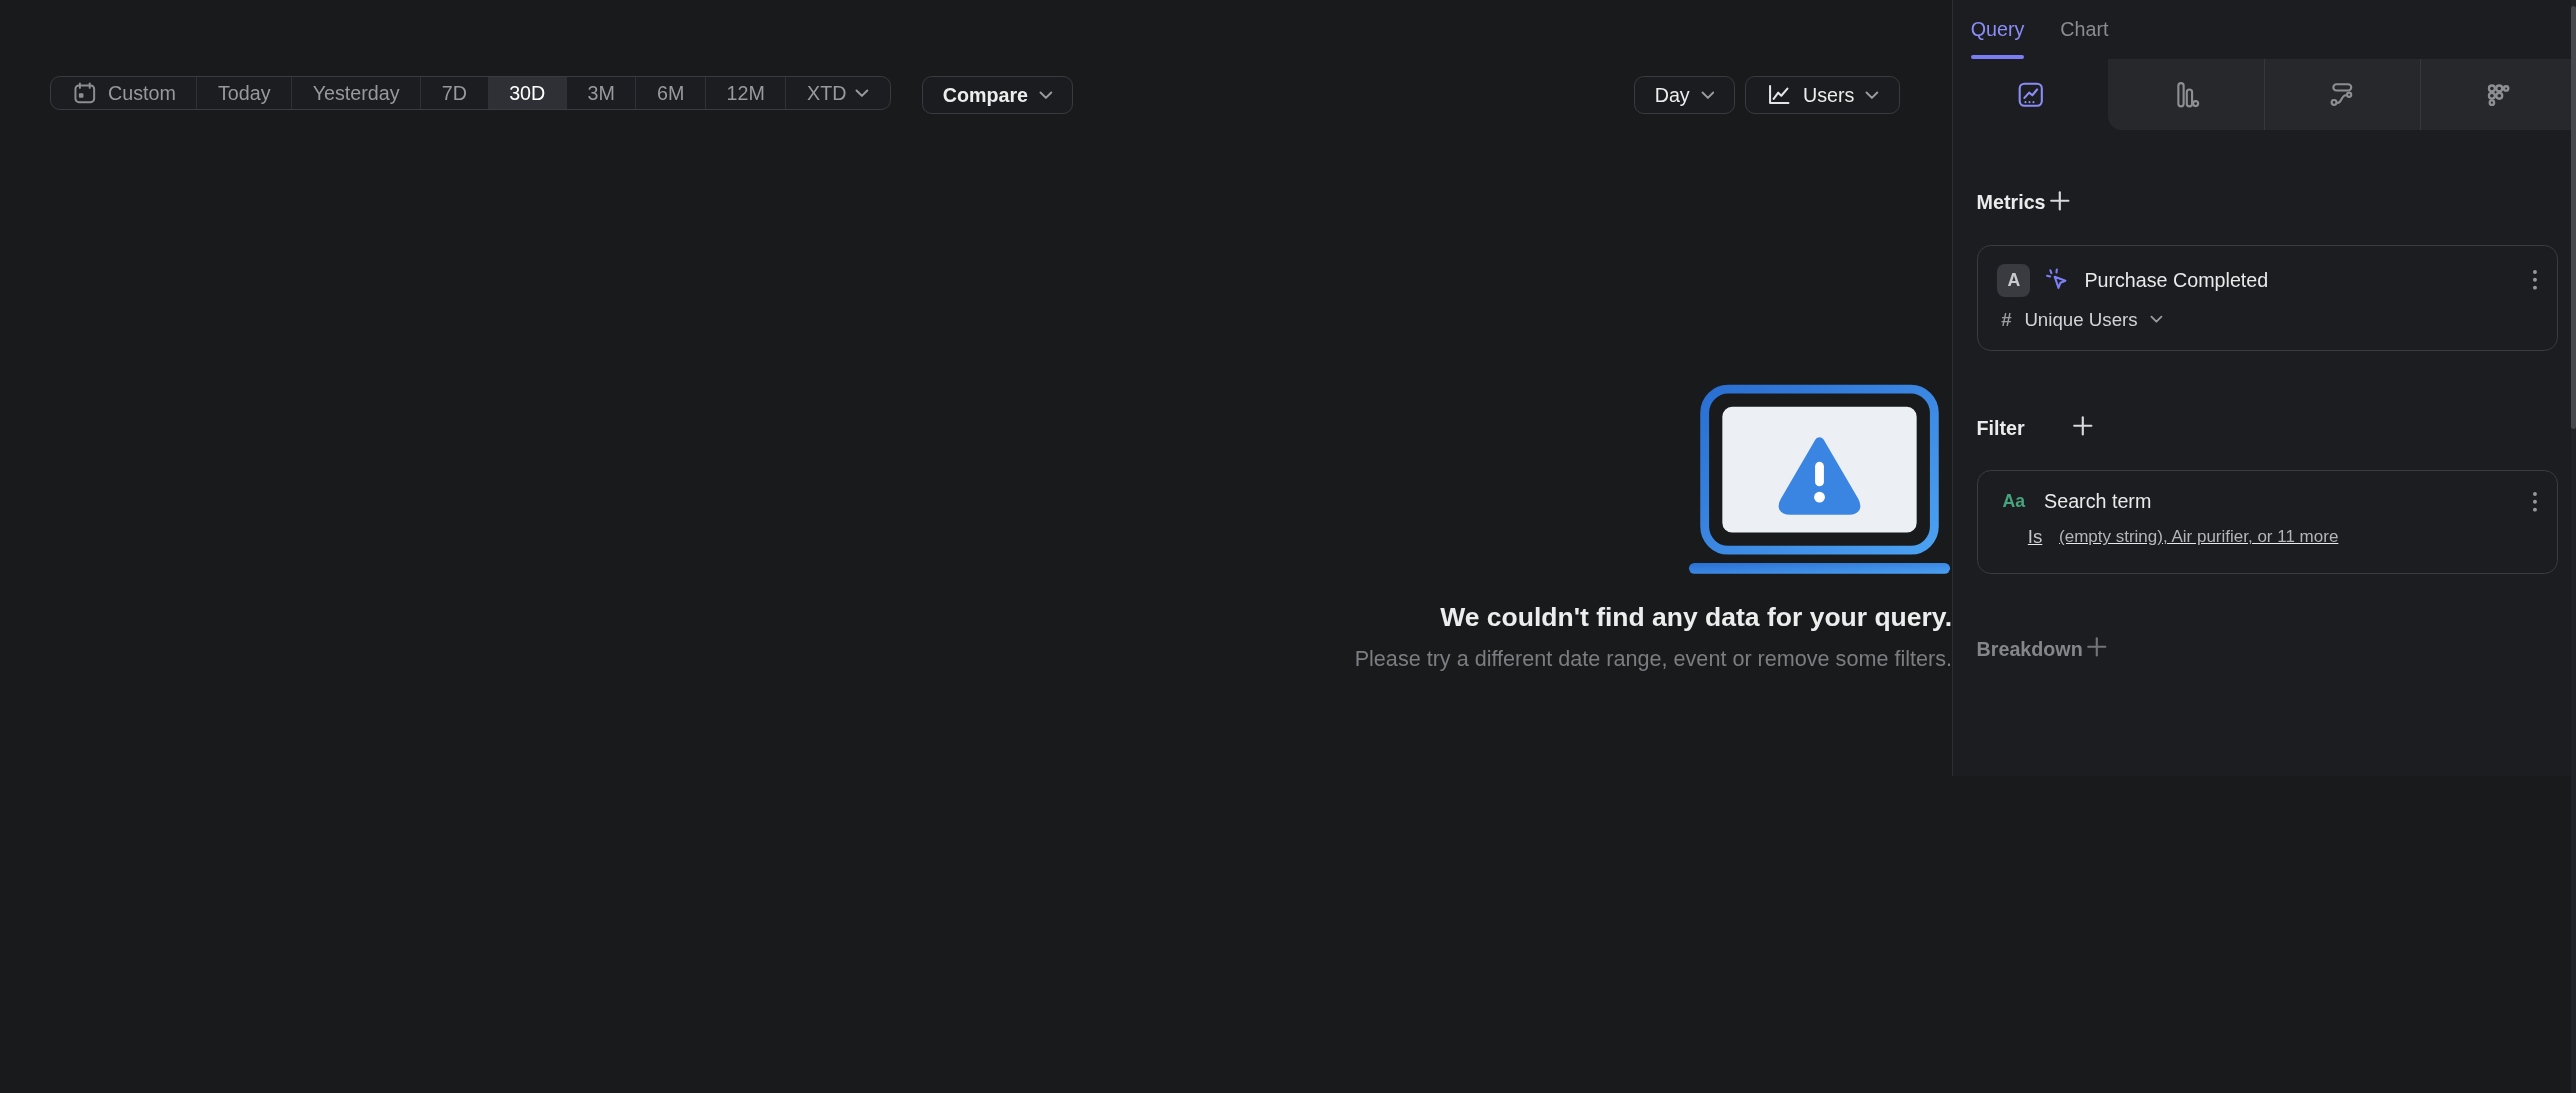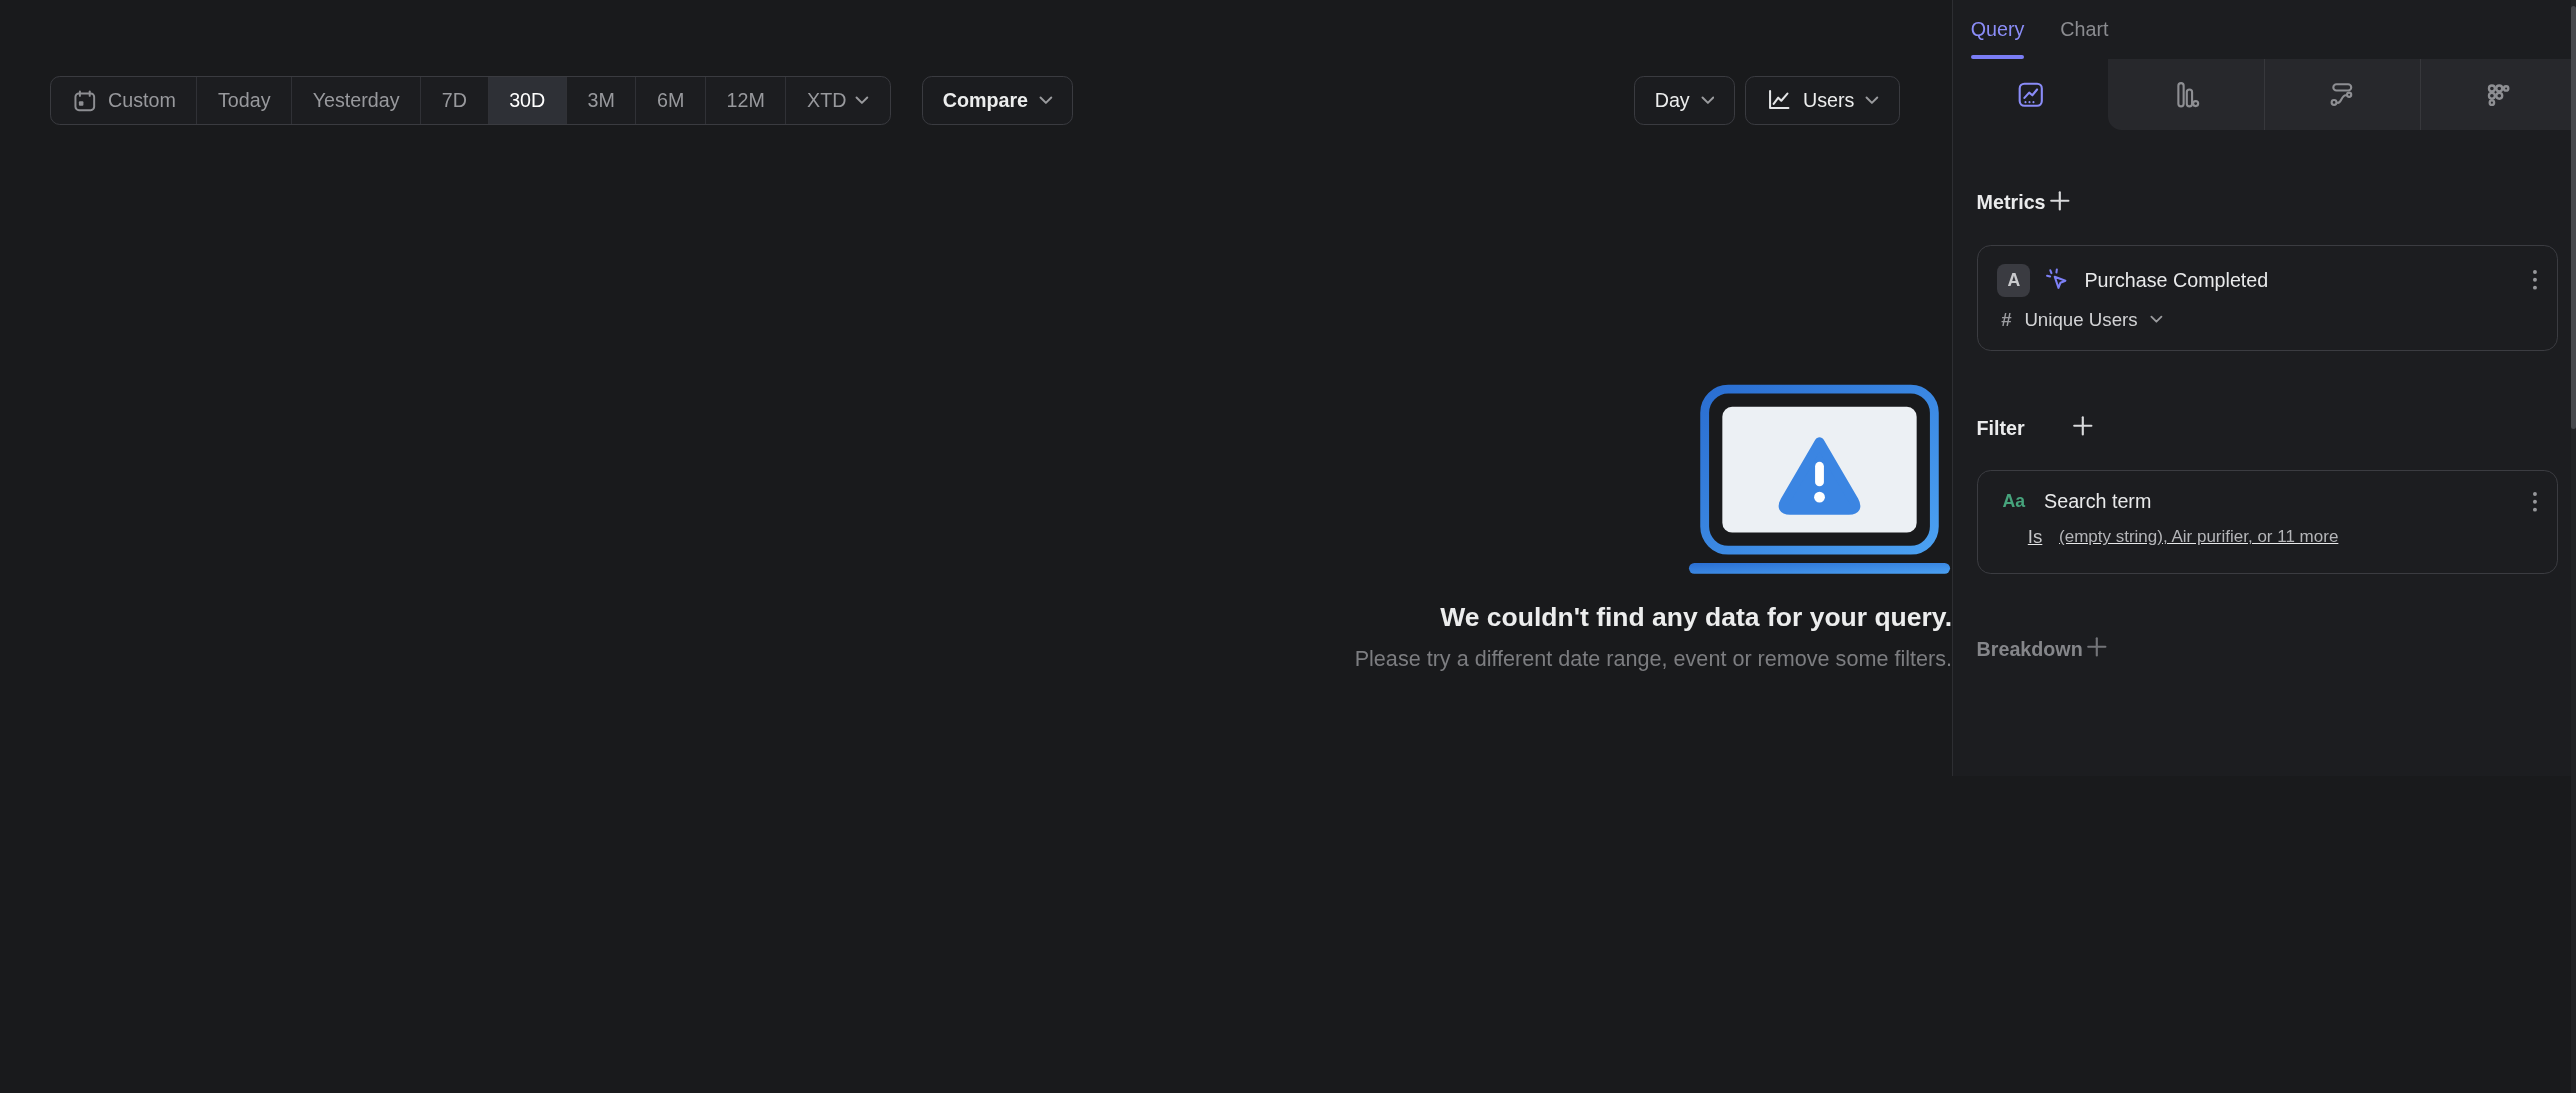--- a/index.html
+++ b/index.html
@@ -7,34 +7,34 @@
   body {
     width:2576px; height:1093px; overflow:hidden; position:relative;
     background:#191a1c; color:#e8e9ea;
     font-family:"Liberation Sans", sans-serif;
   }
 
   
   .main { position:absolute; left:0; top:0; width:1952px; height:1093px; background:#191a1c; }
 
   .seg {
-    position:absolute; left:50px; top:76px; height:49px;
+    position:absolute; left:50px; top:76px; height:34px;
     display:flex; align-items:stretch;
     border:1px solid #3a3b40; border-radius:9.8px; background:#1c1d20; overflow:hidden;
   }
   .seg-btn {
     display:flex; align-items:center; gap:10.8px; padding:0 20.6px;
     font-size:19.7px; color:#98999d; border-left:1px solid #303136; white-space:nowrap; cursor:default;
   }
   .seg-btn:first-child { border-left:none; }
   .seg-btn.selected { background:#2e3036; color:#ffffff; }
   .seg-btn .chev { margin-left:-2px; }
 
   .pill-btn {
-    position:absolute; top:76px; height:49px;
+    position:absolute; top:76px; height:38px;
     display:flex; align-items:center; gap:10.8px; padding:0 19.7px;
     border:1px solid #3a3b40; border-radius:9.8px; background:#1b1c1f;
     font-size:19.7px; color:#eceded; white-space:nowrap;
   }
   .pill-btn.bold { font-weight:700; }
   .chev { color:#9a9b9e; display:flex; }
   .icon { display:flex; align-items:center; justify-content:center; }
   .icon-gray { color:#8d8e92; }
   .icon-white { color:#e4e5e7; }
 

